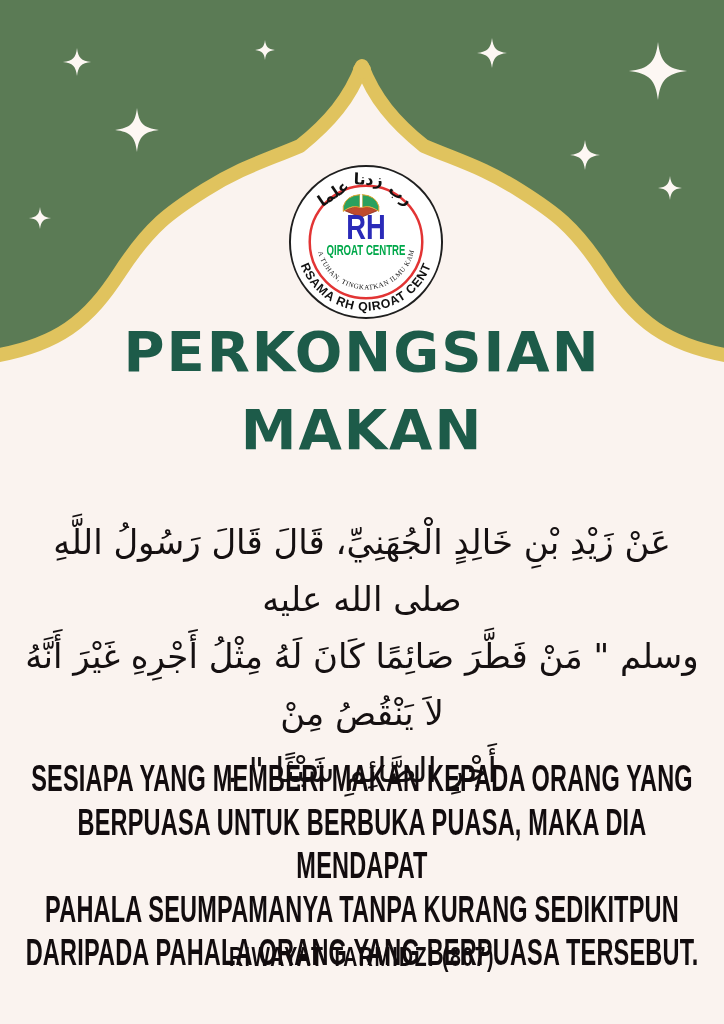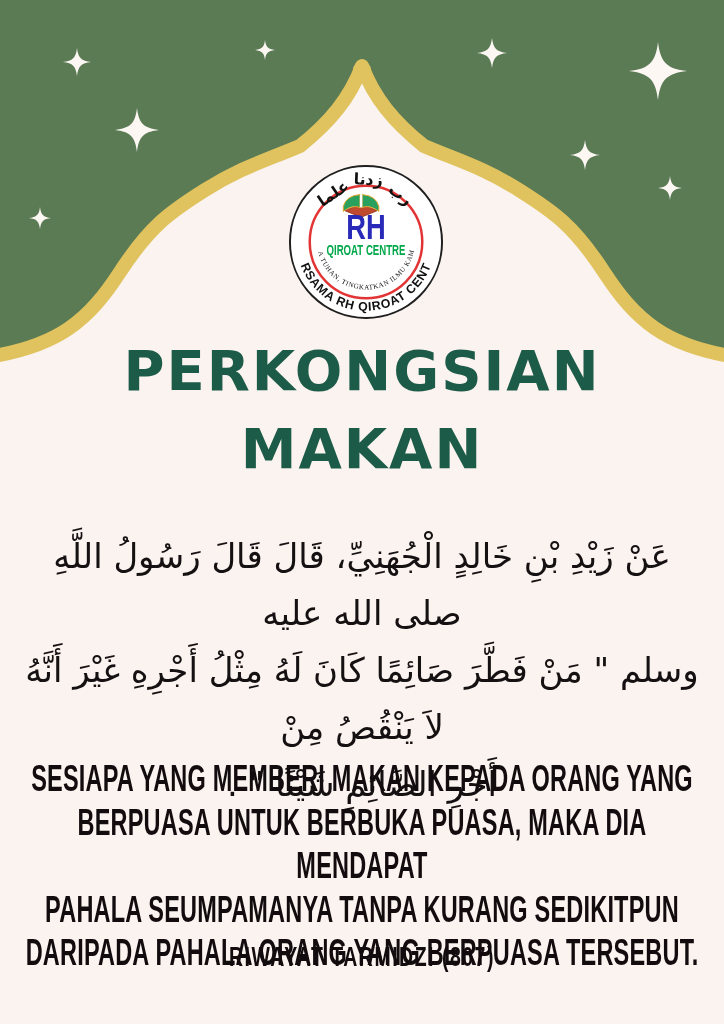--- a/index.html
+++ b/index.html
@@ -34,25 +34,24 @@
     left: 0;
     width: 724px;
     z-index: 2;
     text-align: center;
     font-family: "DejaVu Sans", sans-serif;
     font-weight: bold;
     font-size: 56px;
     line-height: 78px;
     letter-spacing: 2px;
     color: #1d5b49;
-    margin-top: 19px;
   }
   .arabic-block {
     position: absolute;
-    top: 528px;
+    top: 514px;
     left: 22px;
     width: 680px;
     text-align: center;
     direction: rtl;
     font-family: "DejaVu Sans", sans-serif;
     font-size: 34px;
     line-height: 57px;
     color: #151011;
   }
   .malay-block {

